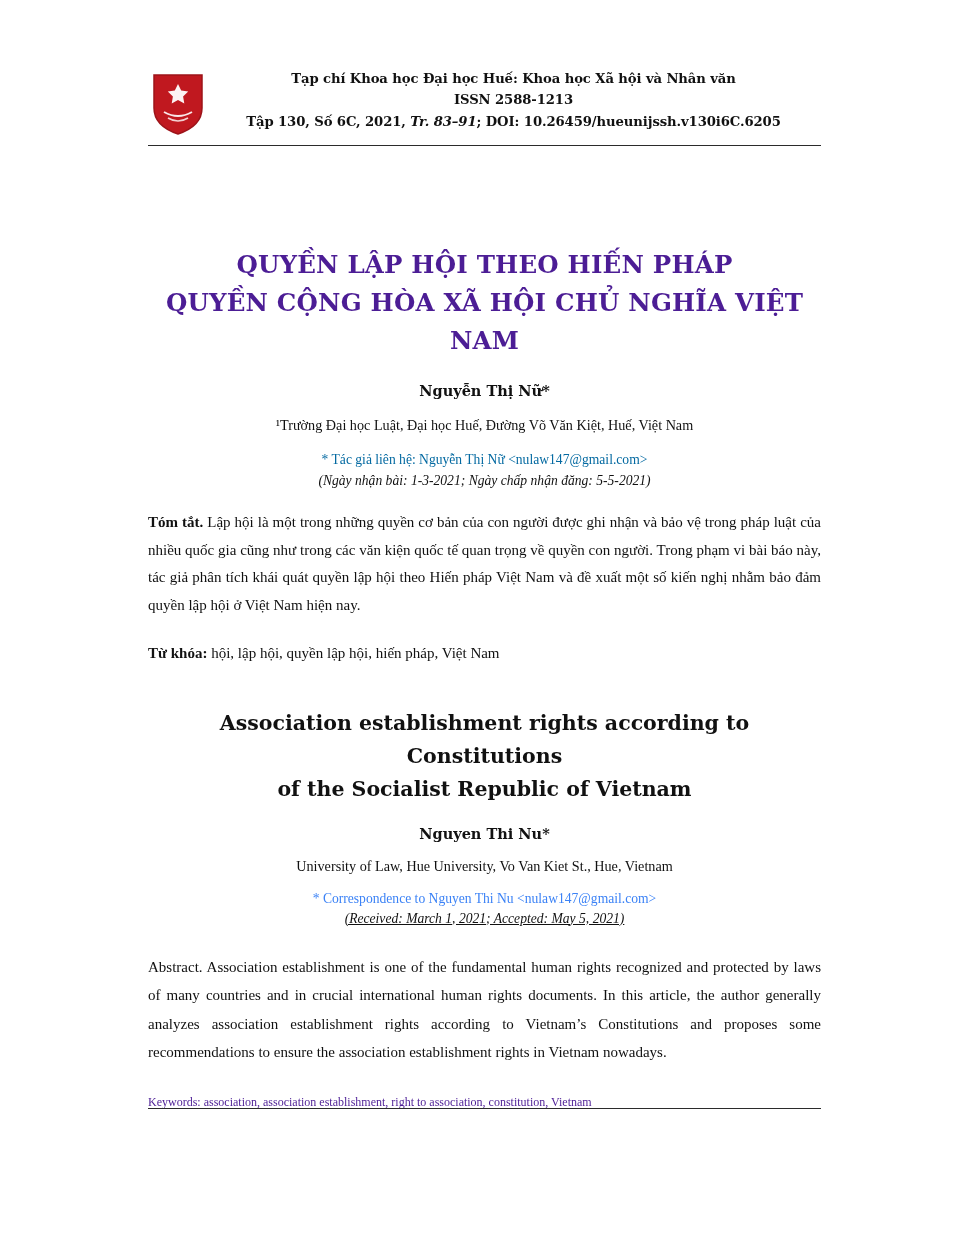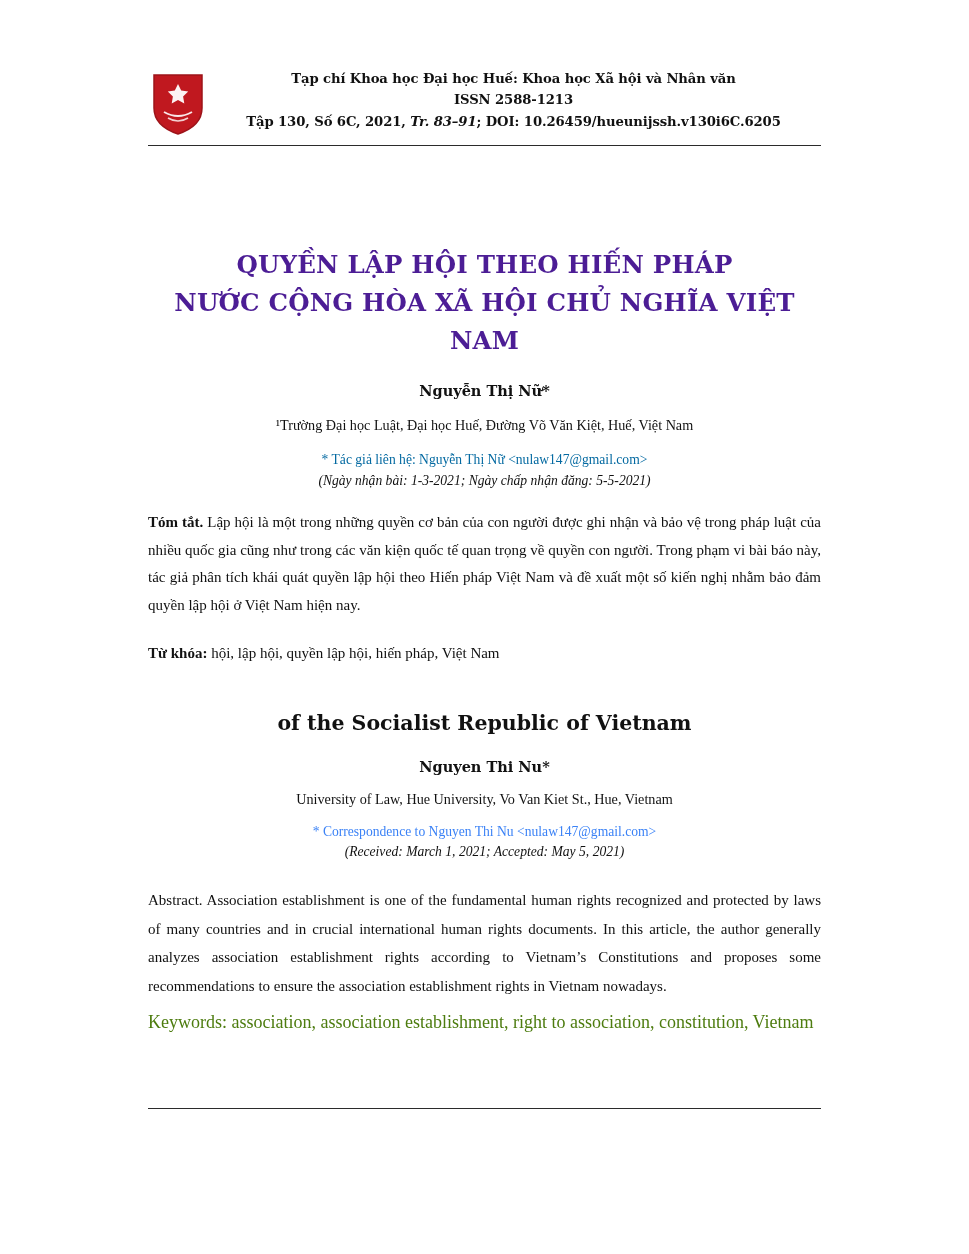--- a/index.html
+++ b/index.html
@@ -159,32 +159,33 @@
     font-size: 13.6px;
     margin-top: 16px;
     color: #3b82f6;
   }
   .dates-en {
     text-align: center;
     font-size: 13.6px;
     font-style: italic;
     margin-top: 4px;
     color: #111;
+    text-decoration: underline;
   }
   .abstract-en {
     text-align: justify;
     font-size: 15px;
     line-height: 1.9;
     margin-top: 26px;
     color: #111;
   }
   .keywords-en {
-    font-size: 18px;
-    margin-top: 12px;
-    color: #4d7c0f;
+    font-size: 12px;
+    margin-top: 28px;
+    color: #4c1d95;
   }
 </style>
 </head>
 <body>
 
 <div class="page">
 
   <div class="masthead">
     <div class="logo">
       <svg width="56" height="64" viewBox="0 0 56 64" aria-hidden="true">
@@ -197,32 +198,33 @@
     <div class="masthead-text">
       <div class="mast-line">Tạp chí Khoa học Đại học Huế: Khoa học Xã hội và Nhân văn</div>
       <div class="mast-line">ISSN 2588-1213</div>
       <div class="mast-line"><span>Tập 130, Số 6C, 2021, </span><span class="ital">Tr. 83–91</span><span>; DOI: 10.26459/hueunijssh.v130i6C.6205</span></div>
     </div>
   </div>
   <hr class="rule">
 
   <div class="title-vn">
     <div>QUYỀN LẬP HỘI THEO HIẾN PHÁP</div>
-    <div>NƯỚC CỘNG HÒA XÃ HỘI CHỦ NGHĨA VIỆT NAM</div>
+    <div>QUYỀN CỘNG HÒA XÃ HỘI CHỦ NGHĨA VIỆT NAM</div>
   </div>
   <div class="authors-vn">Nguyễn Thị Nữ*</div>
   <div class="affil-vn">¹Trường Đại học Luật, Đại học Huế, Đường Võ Văn Kiệt, Huế, Việt Nam</div>
   <div class="corr-vn">* Tác giả liên hệ: Nguyễn Thị Nữ &lt;nulaw147@gmail.com&gt;</div>
   <div class="dates-vn">(Ngày nhận bài: 1-3-2021; Ngày chấp nhận đăng: 5-5-2021)</div>
 
   <div class="abstract"><span class="lead">Tóm tắt.</span><span> Lập hội là một trong những quyền cơ bản của con người được ghi nhận và bảo vệ trong pháp luật của nhiều quốc gia cũng như trong các văn kiện quốc tế quan trọng về quyền con người. Trong phạm vi bài báo này, tác giả phân tích khái quát quyền lập hội theo Hiến pháp Việt Nam và đề xuất một số kiến nghị nhằm bảo đảm quyền lập hội ở Việt Nam hiện nay.</span></div>
 
   <div class="keywords"><span class="lead">Từ khóa:</span><span> hội, lập hội, quyền lập hội, hiến pháp, Việt Nam</span></div>
 
   <div class="title-en">
+    <div>Association establishment rights according to Constitutions</div>
     <div>of the Socialist Republic of Vietnam</div>
   </div>
   <div class="authors-en">Nguyen Thi Nu*</div>
   <div class="affil-en">University of Law, Hue University, Vo Van Kiet St., Hue, Vietnam</div>
   <div class="corr-en">* Correspondence to Nguyen Thi Nu &lt;nulaw147@gmail.com&gt;</div>
   <div class="dates-en">(Received: March 1, 2021; Accepted: May 5, 2021)</div>
 
   <div class="abstract-en"><span class="lead">Abstract.</span><span> Association establishment is one of the fundamental human rights recognized and protected by laws of many countries and in crucial international human rights documents. In this article, the author generally analyzes association establishment rights according to Vietnam’s Constitutions and proposes some recommendations to ensure the association establishment rights in Vietnam nowadays.</span></div>
 
   <div class="keywords-en"><span class="lead">Keywords:</span><span> association, association establishment, right to association, constitution, Vietnam</span></div>

